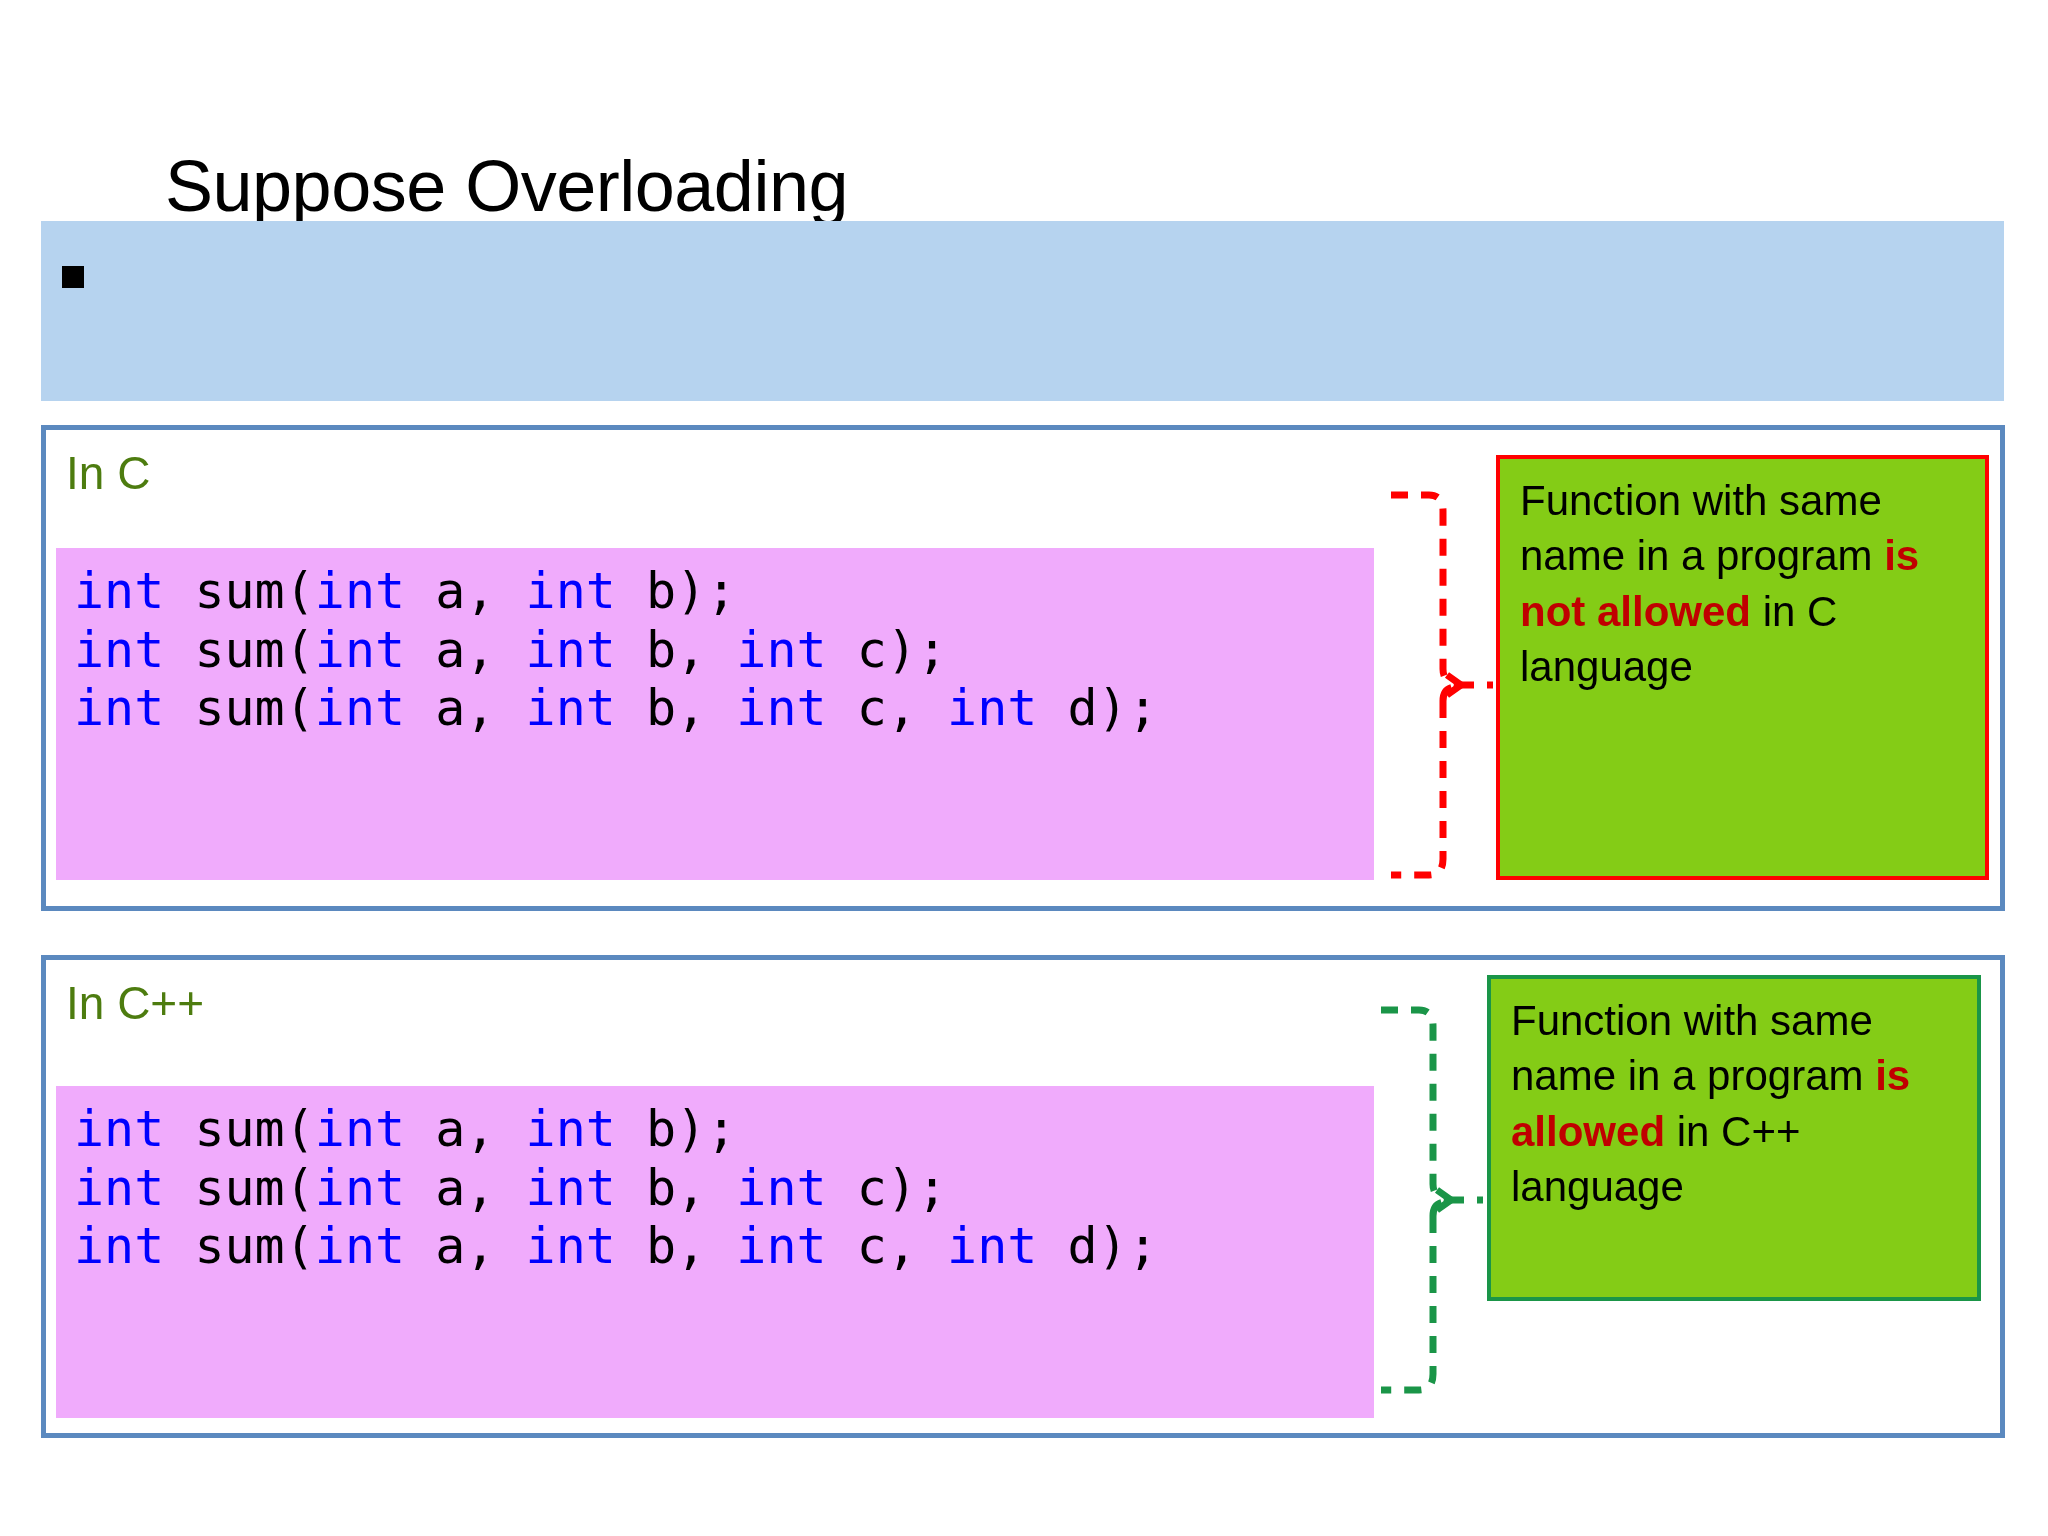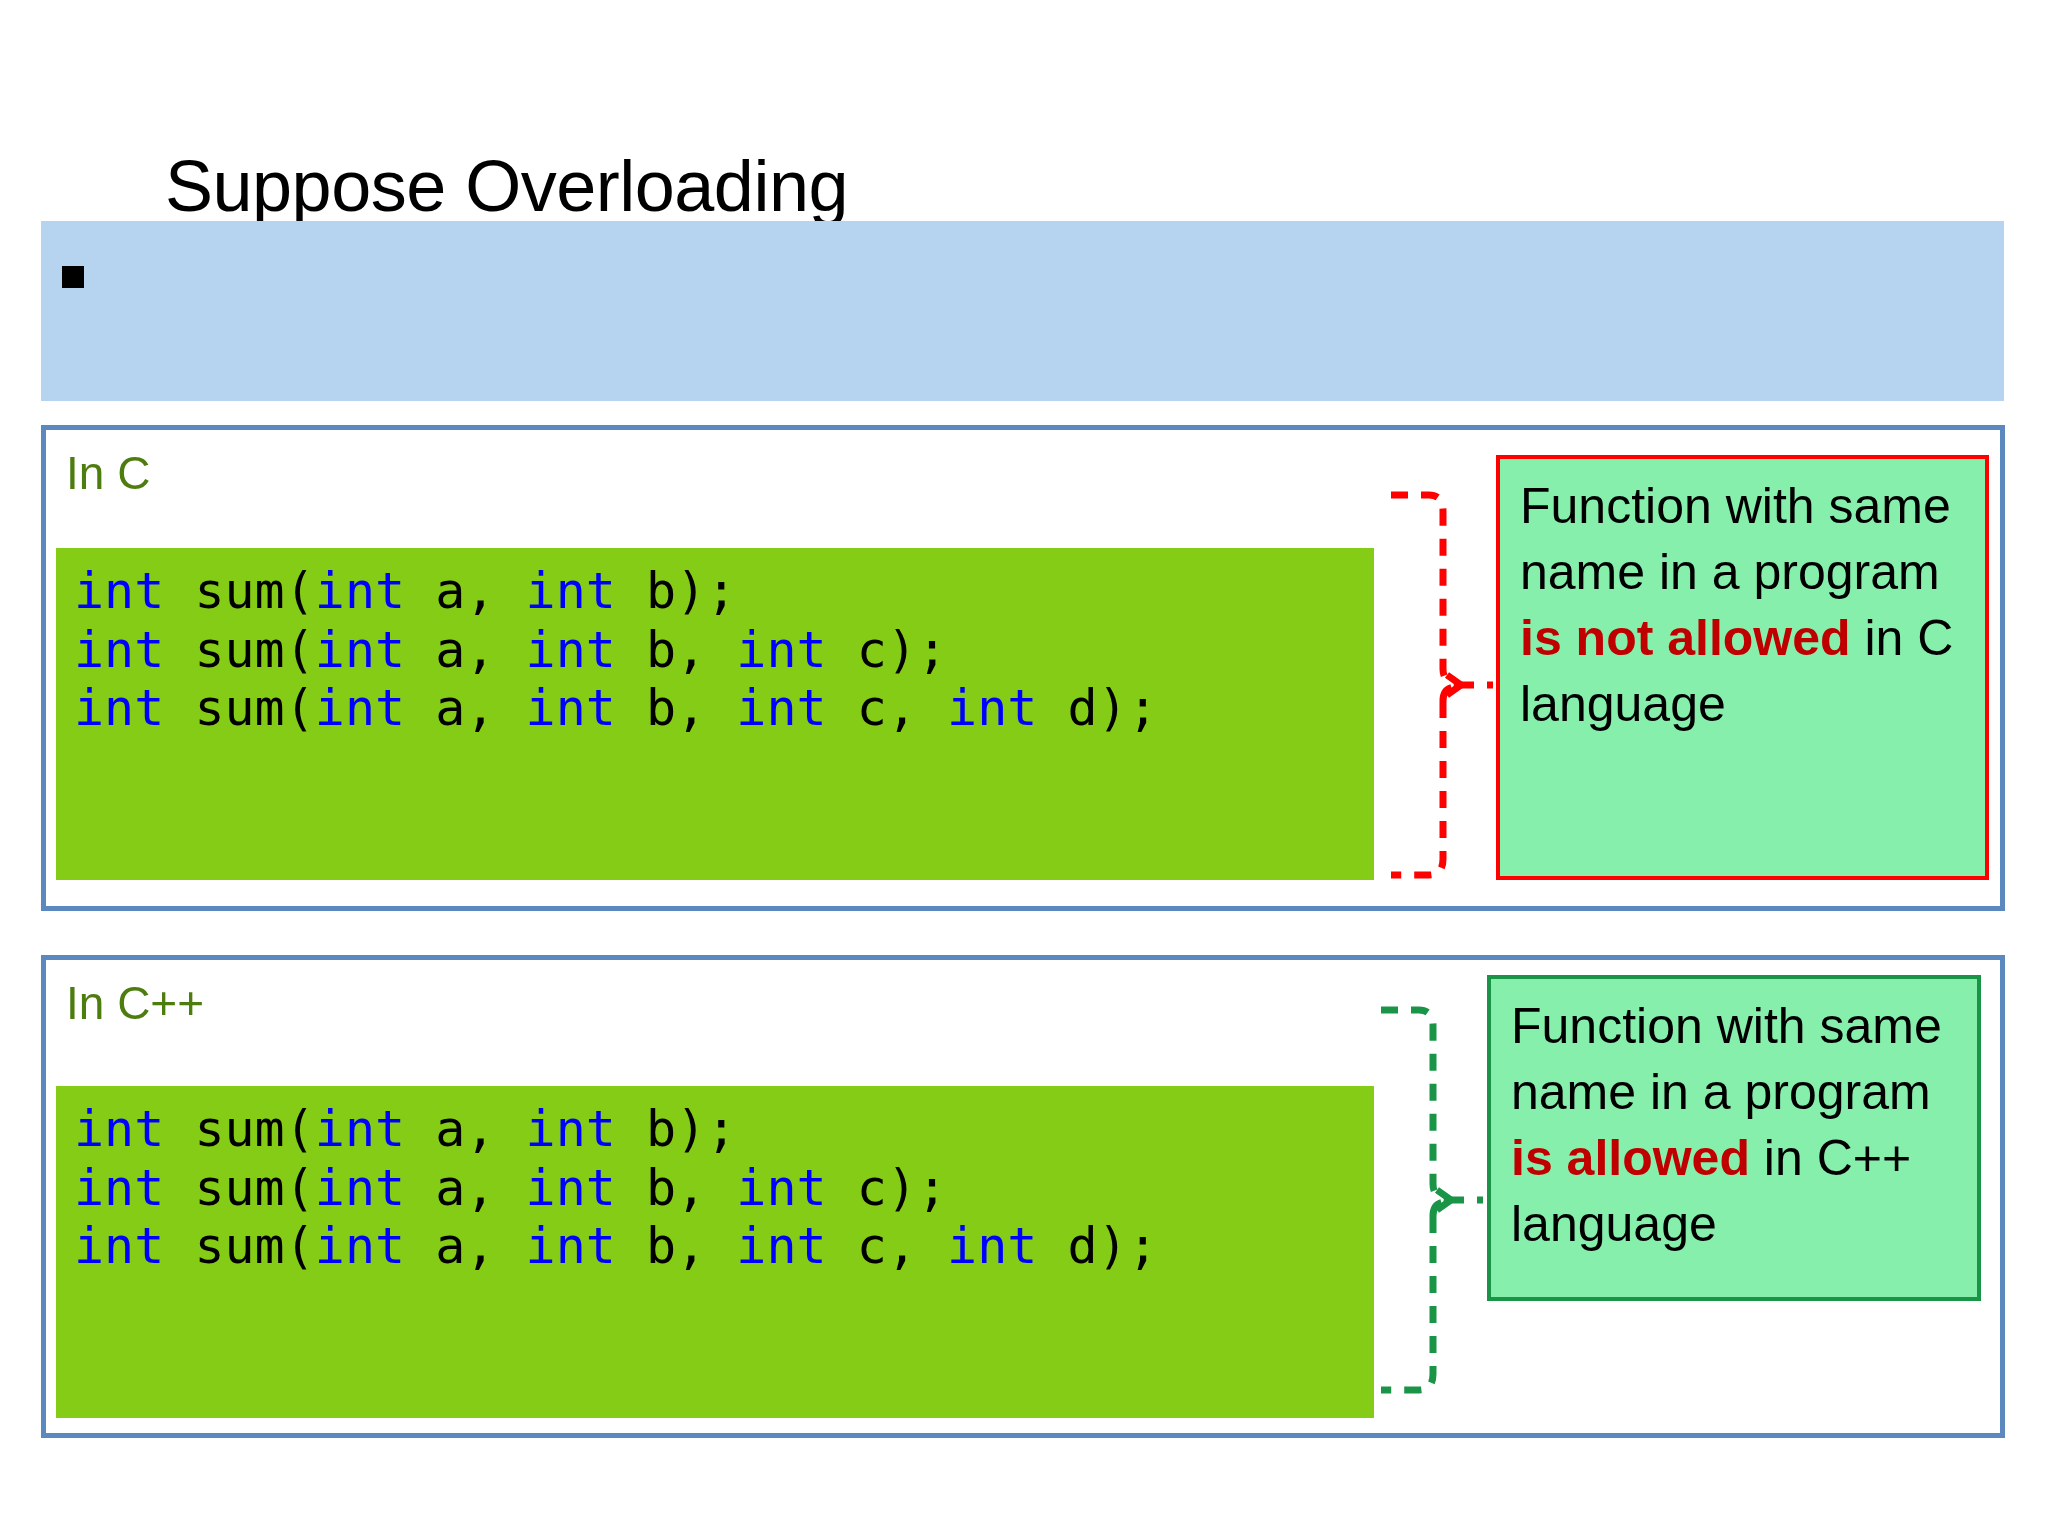--- a/index.html
+++ b/index.html
@@ -76,21 +76,21 @@
     line-height: 1.0;
     color: #4d7c0f;
     white-space: nowrap;
     text-align: right;
   }
 
   
   .code-block {
     position: absolute;
     left: 10px;
-    background: #84cc16;
+    background: #f0abfc;
     box-sizing: border-box;
     padding: 14px 8px 14px 18px;
     font-family: "DejaVu Sans Mono", monospace;
     font-size: 50px;
     line-height: 1.17;
     color: #000000;
     white-space: pre-wrap;
     word-break: break-word;
   }
   #code-block-c   { top: 118px; width: 1318px; height: 332px; }
@@ -102,23 +102,23 @@
     position: absolute;
     z-index: 4;
   }
   #brace-c   { left: 1385px; top: 485px;  width: 120px; height: 400px; }
   #brace-cpp { left: 1375px; top: 1000px; width: 120px; height: 400px; }
 
   
   .callout {
     position: absolute;
     box-sizing: border-box;
-    background: #86efac;
+    background: #84cc16;
     padding: 14px 12px 14px 20px;
-    font-size: 50px;
+    font-size: 42px;
     line-height: 1.32;
     color: #000000;
     z-index: 4;
   }
   #callout-c {
     left: 1496px;
     top: 455px;
     width: 493px;
     height: 425px;
     border: 4px solid #ff0000;

